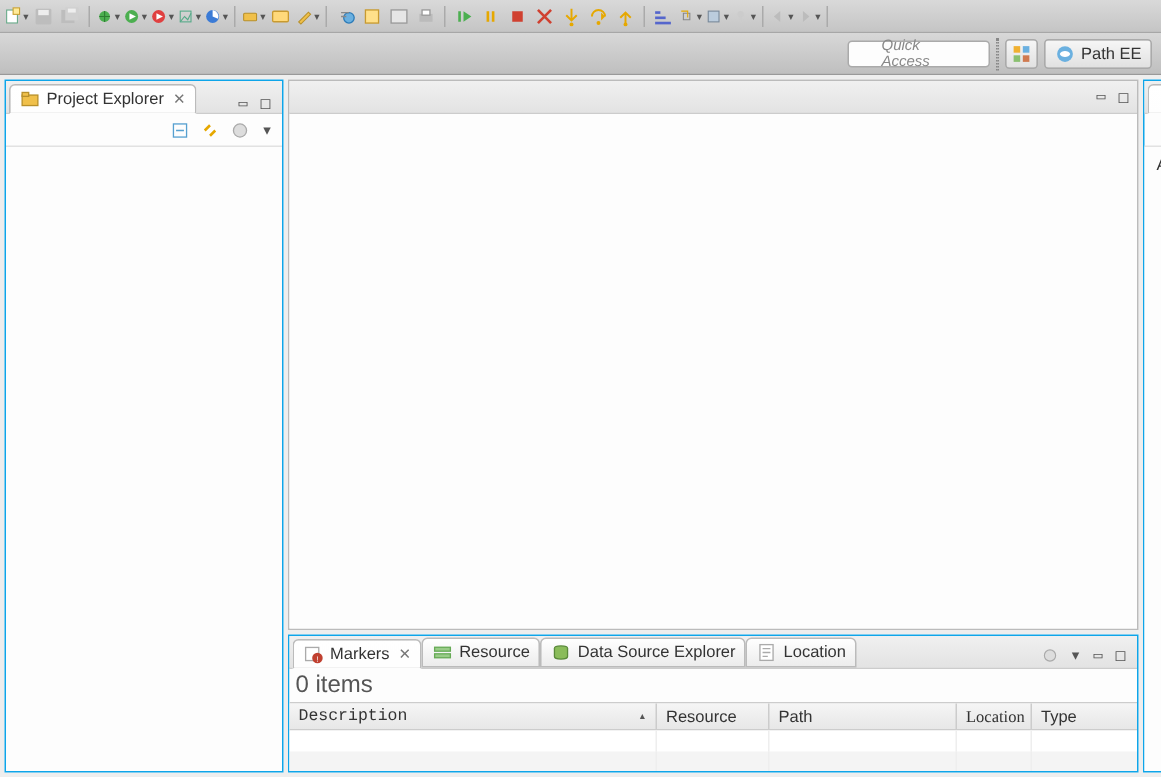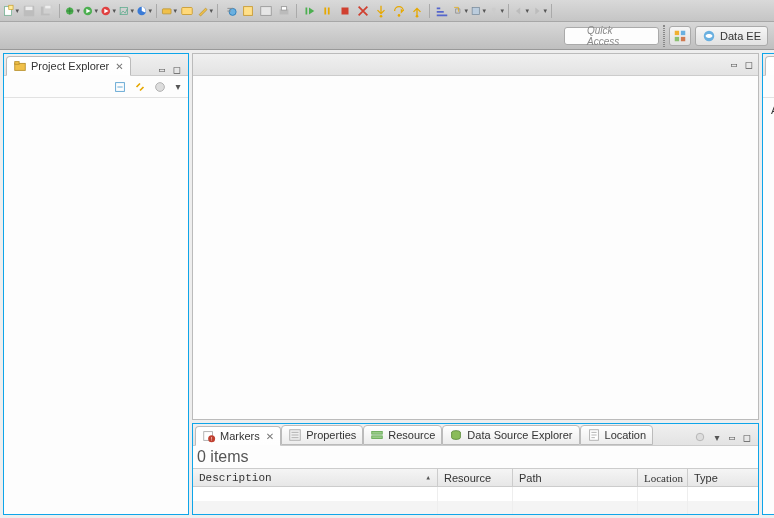--- a/index.html
+++ b/index.html
@@ -396,21 +396,21 @@
         <rect x="9" y="2" width="5" height="5" fill="#6ab0e0"></rect>
         <rect x="2" y="9" width="5" height="5" fill="#8ac070"></rect>
         <rect x="9" y="9" width="5" height="5" fill="#d07a50"></rect>
       </svg>
   </div>
   <div class="persp-javaee">
     <svg width="14" height="14" viewBox="0 0 16 16">
         <circle cx="8" cy="8" r="6" fill="#6ab0e0"></circle>
         <path d="M4 8c1-3 7-3 8 0c-1 3-7 3-8 0z" fill="#fff"></path>
       </svg>
-    <span>Data EE</span>
+    <span>Path EE</span>
   </div>
 </div>
 
 <div class="main-row">
 
   <div class="panel left-view">
     <div class="tab-bar">
       <div class="tab active">
         <svg class="tab-icon" viewBox="0 0 16 16">
             <rect x="2" y="5" width="12" height="8" fill="#f0c04a" stroke="#b8902a"></rect>
@@ -460,27 +460,20 @@
     <div class="panel bottom-area">
       <div class="tab-bar">
         <div class="tab active">
           <svg class="tab-icon" viewBox="0 0 16 16">
               <rect x="2" y="3" width="10" height="10" fill="#fff" stroke="#aaa"></rect>
               <circle cx="11" cy="11" r="4" fill="#c04030"></circle>
               <text x="11" y="14" font-size="6" fill="#fff" text-anchor="middle">!</text>
             </svg>
           <span>Markers</span>
           <span class="close-x">✕</span>
-        </div>
-        <div class="tab">
-          <svg class="tab-icon" viewBox="0 0 16 16">
-              <rect x="2" y="2" width="12" height="12" fill="#eee" stroke="#aaa"></rect>
-              <path d="M4 5h8M4 8h8M4 11h8" stroke="#aaa"></path>
-            </svg>
-          <span>Properties</span>
         </div>
         <div class="tab">
           <svg class="tab-icon" viewBox="0 0 16 16">
               <rect x="2" y="4" width="12" height="3" fill="#9c8" stroke="#6a5"></rect>
               <rect x="2" y="9" width="12" height="3" fill="#9c8" stroke="#6a5"></rect>
             </svg>
           <span>Resource</span>
         </div>
         <div class="tab">
           <svg class="tab-icon" viewBox="0 0 16 16">

